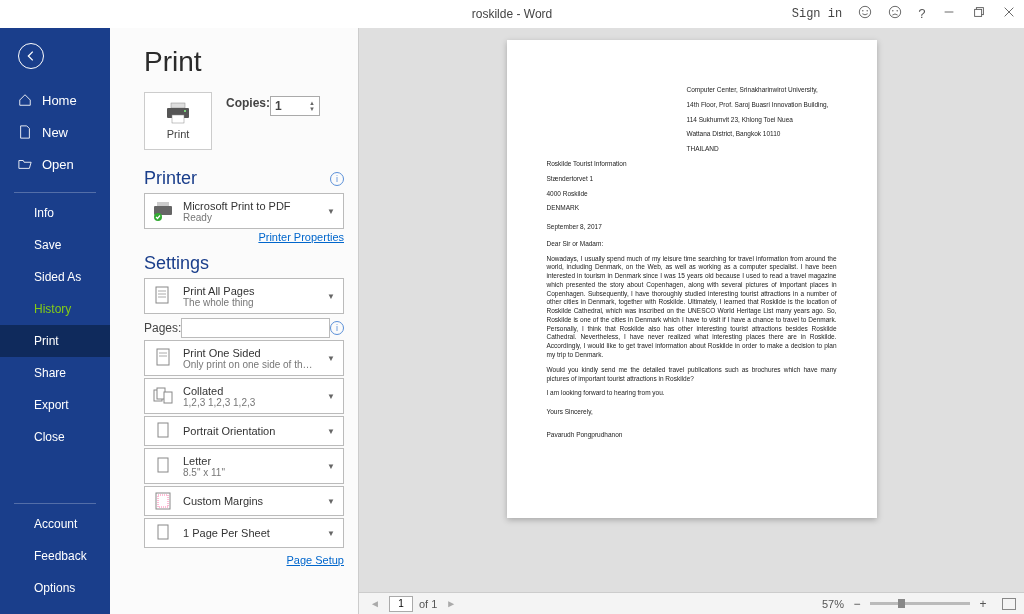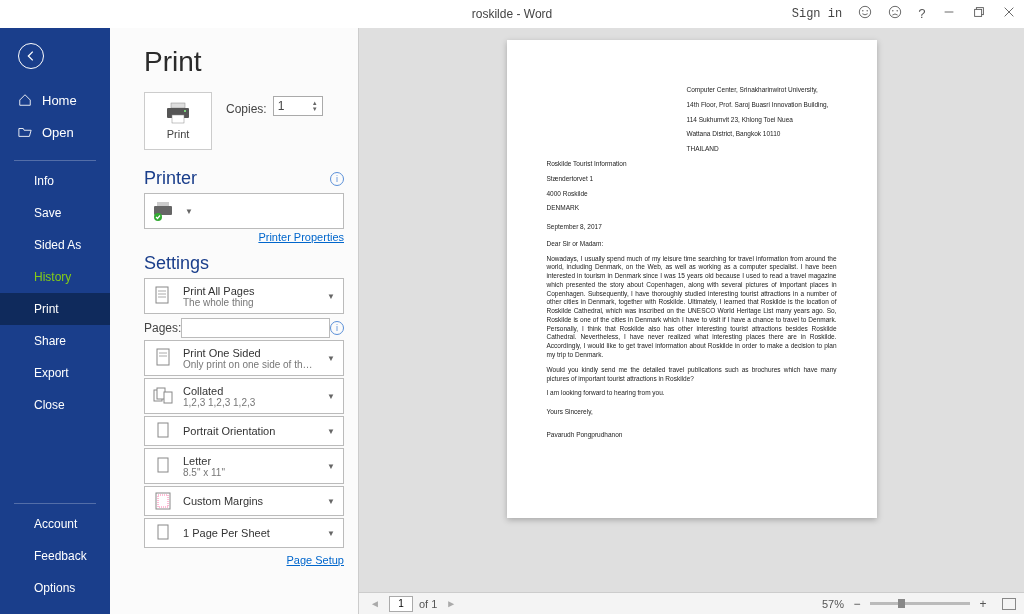--- a/index.html
+++ b/index.html
@@ -23,21 +23,21 @@
   .nav-item.selected { background: #0f2a5c; }
   .nav-sep { height: 8px; }
   .nav-bottom { margin-top: auto; }
   .nav-icon { width: 14px; height: 14px; }
 
   
   .panel { width: 248px; background: #fbfbfb; padding: 18px 14px 8px 34px; display: flex; flex-direction: column; overflow: hidden; }
   .panel h1 { font-size: 28px; font-weight: 300; color: #2b2b2b; margin-bottom: 14px; }
   .row1 { display: flex; gap: 14px; align-items: flex-start; margin-bottom: 12px; }
   .print-box { width: 68px; height: 58px; border: 1px solid #ccc; background: #fff; display: flex; flex-direction: column; align-items: center; justify-content: center; gap: 4px; font-size: 11px; color: #444; }
-  .copies-row { display: flex; align-items: flex-end; gap: 6px; font-size: 12px; color: #444; margin-top: 4px; }
+  .copies-row { display: flex; align-items: flex-start; font-size: 12px; color: #444; margin-top: 4px; font-weight: bold; }
   .copies-input { width: 50px; height: 20px; border: 1px solid #aaa; font-size: 12px; padding: 0 4px; position: relative; background: #fff; display: flex; align-items: center; justify-content: space-between; }
   .spinner { display: flex; flex-direction: column; font-size: 6px; line-height: 6px; color: #666; }
 
   .section-head { font-size: 18px; font-weight: 400; color: #1a3e8b; margin: 6px 0 4px 0; display: flex; justify-content: space-between; align-items: center; }
   .info-i { width: 14px; height: 14px; border: 1px solid #5a8fd8; border-radius: 50%; font-size: 9px; color: #5a8fd8; display: flex; align-items: center; justify-content: center; }
 
   .dropdown { border: 1px solid #bbb; background: #fff; height: 36px; display: flex; align-items: center; padding: 0 6px; gap: 8px; position: relative; margin-bottom: 2px; }
   .dropdown .dd-icon { width: 24px; height: 24px; display: flex; align-items: center; justify-content: center; flex-shrink: 0; }
   .dropdown .dd-text { flex: 1; display: flex; flex-direction: column; font-size: 11px; color: #333; overflow: hidden; }
   .dropdown .dd-text .t1 { font-size: 11px; white-space: nowrap; overflow: hidden; text-overflow: ellipsis; }
@@ -126,20 +126,26 @@
       </div>
     </div>
     <div class="nav-item">
       <svg class="nav-icon" viewBox="0 0 16 16">
           <path d="M2 8 L8 2 L14 8 L14 14 L2 14 Z" fill="none" stroke="#fff" stroke-width="1"></path>
         </svg>
       <span>Home</span>
     </div>
     <div class="nav-item">
       <svg class="nav-icon" viewBox="0 0 16 16">
+          <path d="M3 1 L10 1 L13 4 L13 15 L3 15 Z" fill="none" stroke="#fff" stroke-width="1"></path>
+        </svg>
+      <span>New</span>
+    </div>
+    <div class="nav-item">
+      <svg class="nav-icon" viewBox="0 0 16 16">
           <path d="M1 4 L6 4 L7 6 L15 6 L13 13 L1 13 Z" fill="none" stroke="#fff" stroke-width="1"></path>
         </svg>
       <span>Open</span>
     </div>
     <div class="nav-sep"></div>
     <div style="border-top:1px solid rgba(255,255,255,.25);margin:4px 14px;"></div>
     <div class="nav-item sub">
         <span>Info</span>
       </div>
     <div class="nav-item sub">
@@ -207,20 +213,24 @@
       <span class="info-i">i</span>
     </div>
     <div class="dropdown">
       <div class="dd-icon">
         <svg width="22" height="20" viewBox="0 0 22 20">
             <rect x="2" y="5" width="18" height="9" rx="1" fill="#666"></rect>
             <rect x="5" y="1" width="12" height="4" fill="#ccc"></rect>
             <circle cx="6" cy="16" r="4" fill="#3a3"></circle>
             <path d="M4 16 L5.5 17.5 L8 14.5" fill="none" stroke="#fff" stroke-width="1.2"></path>
           </svg>
+      </div>
+      <div class="dd-text">
+        <span class="t1">Microsoft Print to PDF</span>
+        <span class="t2">Ready</span>
       </div>
       <span class="dd-caret">▼</span>
     </div>
     <div class="link-right">Printer Properties</div>
 
     <div class="section-head">
       <span>Settings</span>
     </div>
 
     <div class="dropdown">

